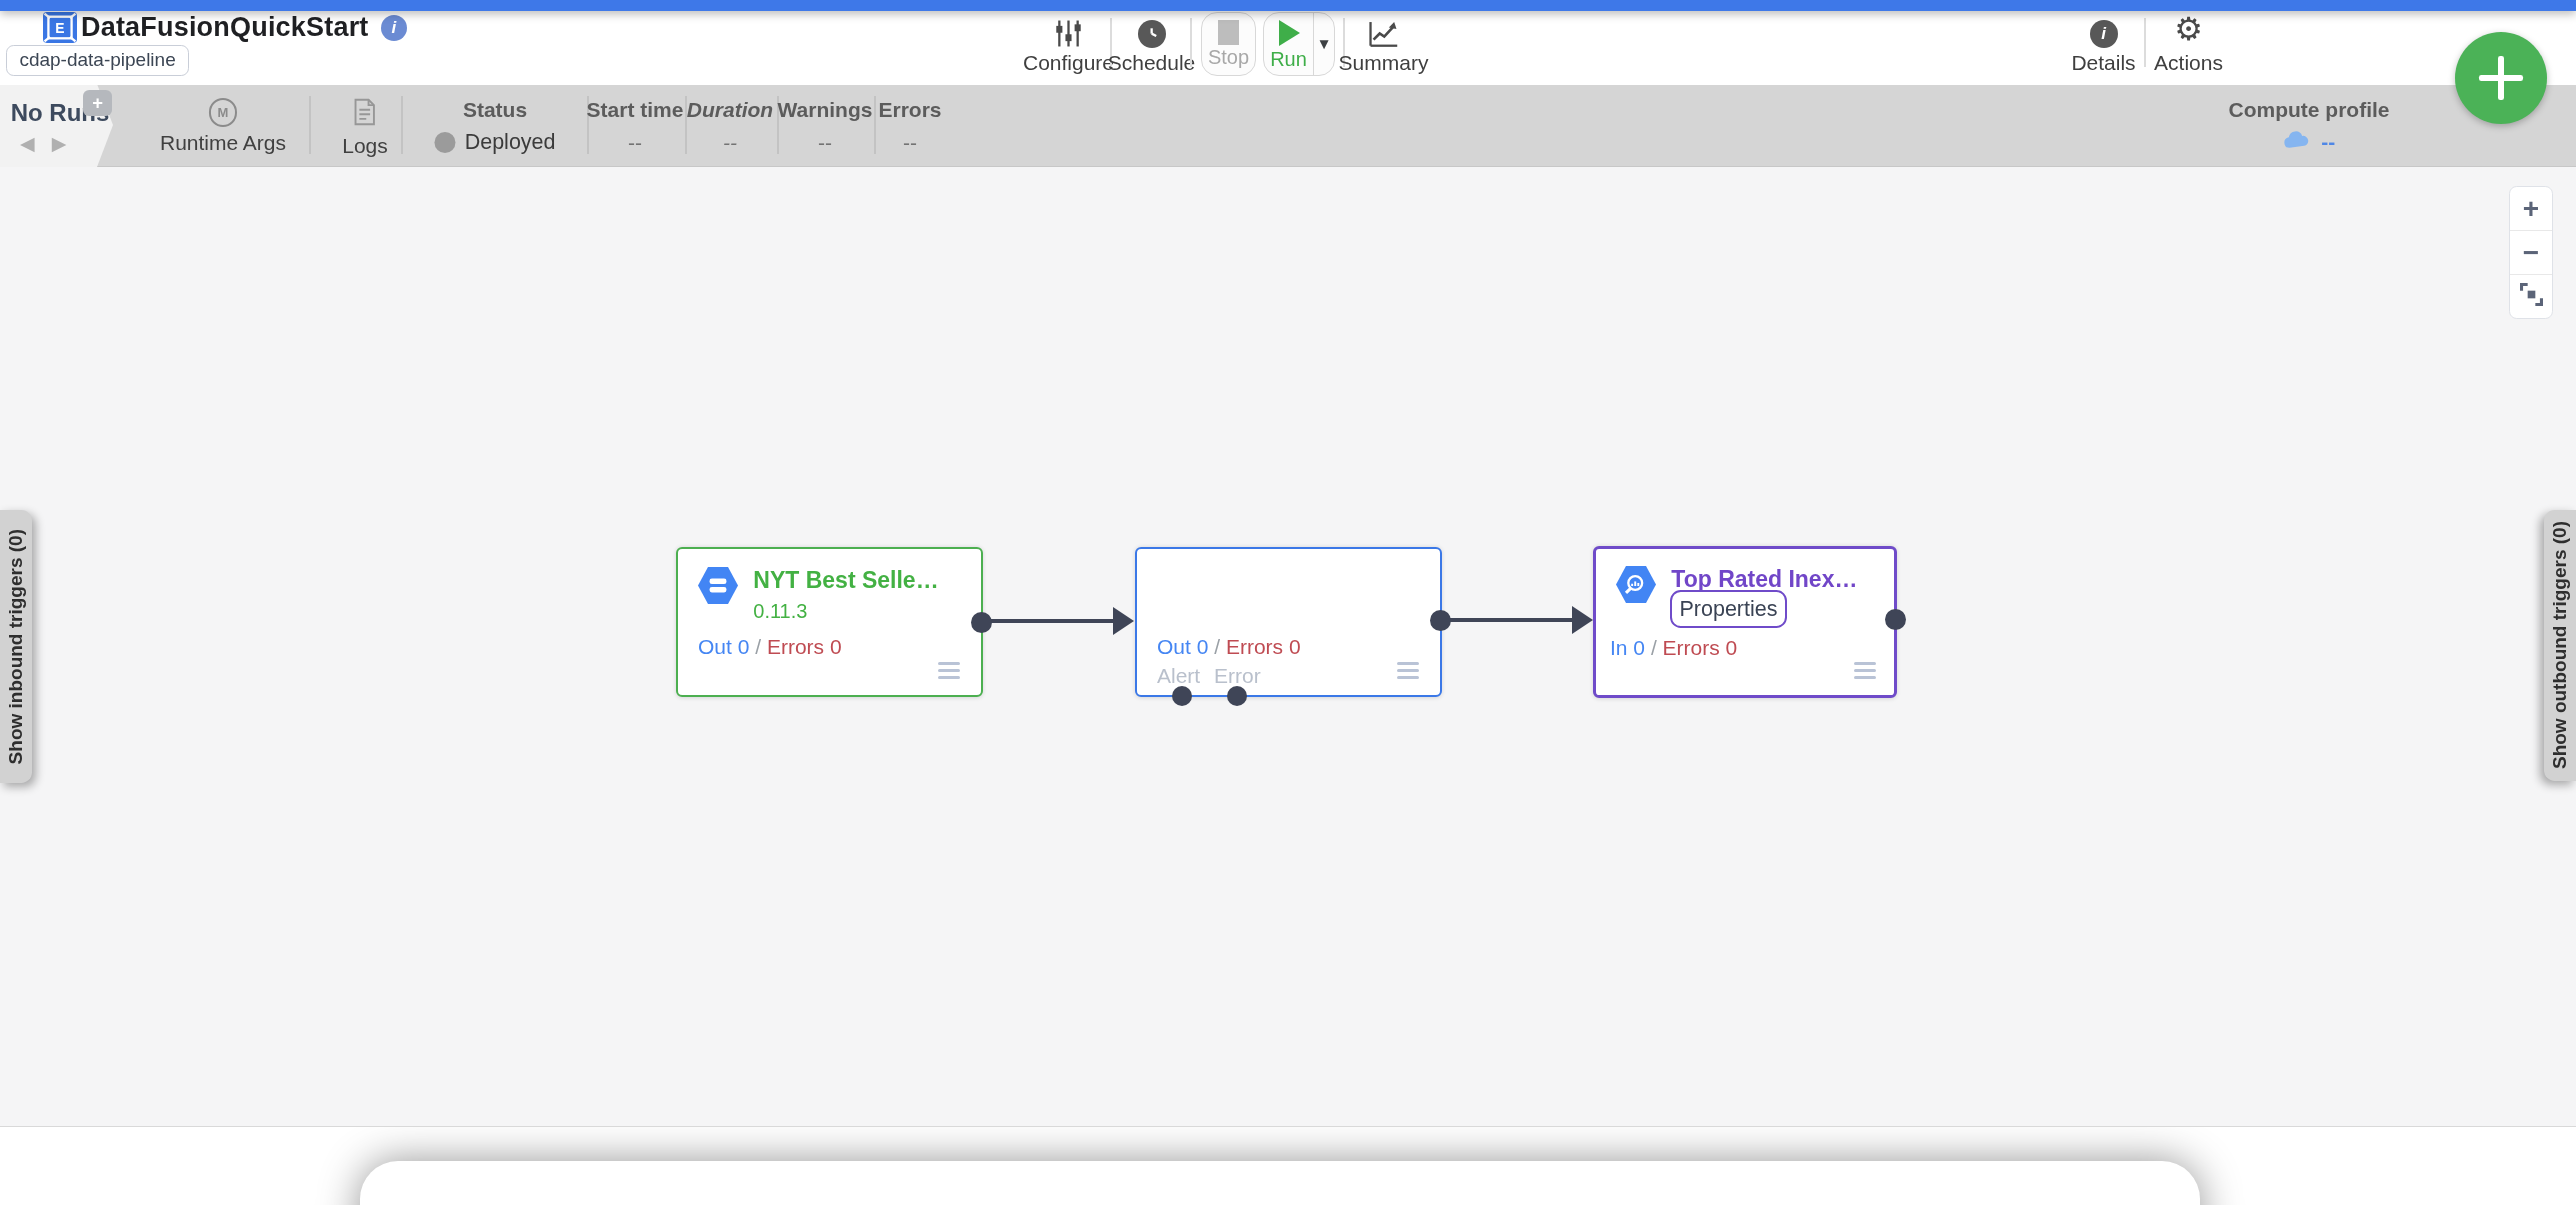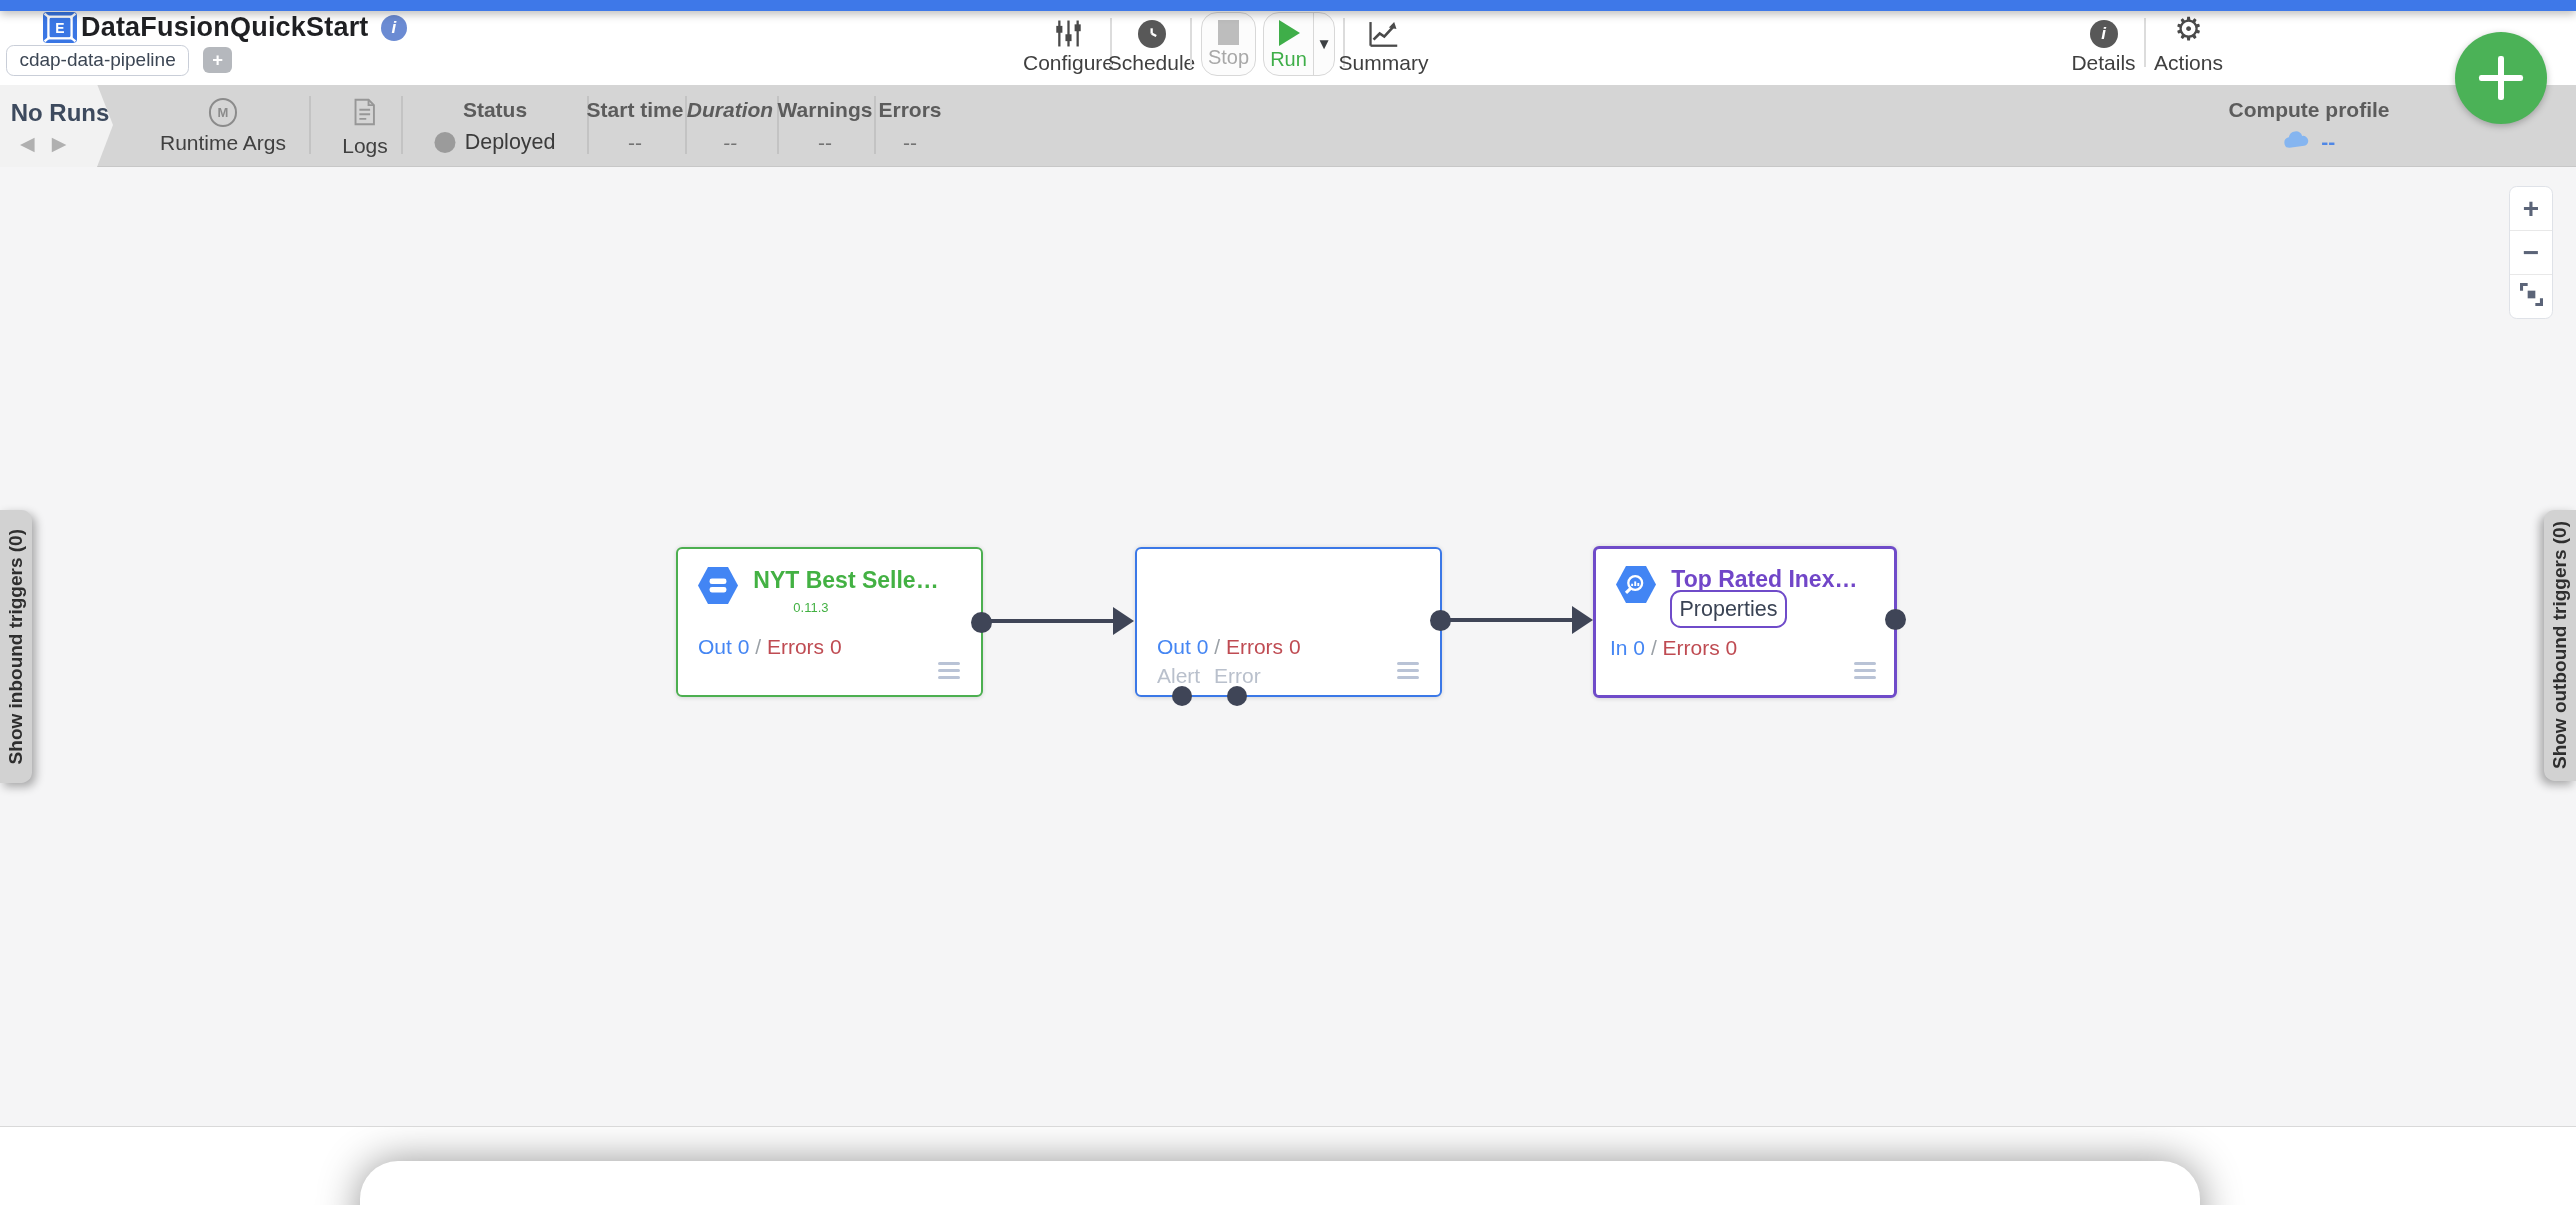--- a/index.html
+++ b/index.html
@@ -11,21 +11,21 @@
   
   .topbar{position:absolute;left:0;top:0;width:100%;height:10.7px;background:#3e78e8;
     box-shadow:0 3.1px 9.2px rgba(0,0,0,.28);z-index:60;}
   
   .toolbar{position:absolute;left:0;top:10.7px;width:100%;height:74px;background:#fff;z-index:40;}
   .logo{position:absolute;left:43px;top:1.5px;}
   .title-row{position:absolute;left:81px;top:0;height:34px;display:flex;align-items:center;gap:12.3px;}
   .app-title{font-size:27px;font-weight:bold;color:#1f2023;letter-spacing:0.2px;}
   .info-badge{width:26px;height:26px;border-radius:50%;background:#6b8bd3;color:#fff;
     font-size:17px;font-weight:bold;display:flex;align-items:center;justify-content:center;font-style:italic;}
-  .tag-row{position:absolute;left:6.1px;top:34px;display:flex;align-items:center;gap:14px;}
+  .tag-row{position:absolute;left:6.1px;top:34px;display:flex;align-items:center;gap:14px;flex-direction:column;}
   .tag-pill{border:1.5px solid #c9ced8;border-radius:7.7px;background:#fff;color:#3c4654;
     font-size:19px;padding:2.3px 12.3px;line-height:24.5px;}
   .tag-add{background:#b5b8bd;border-radius:6.1px;width:29px;height:26px;color:#fff;
     font-size:18.4px;font-weight:bold;display:flex;align-items:center;justify-content:center;}
   .tb-item{position:absolute;top:3.1px;width:115px;text-align:center;cursor:pointer;color:#4a4a4a;}
   .tb-item .ticon{height:34px;display:flex;align-items:flex-end;justify-content:center;}
   .tb-item .tlabel{font-size:21px;margin-top:3.1px;color:#3f3f3f;}
   .tb-div{position:absolute;top:7.7px;height:49px;width:1.5px;background:#dcdcdc;}
   .round-icon{width:28px;height:28px;border-radius:50%;background:#585858;color:#fff;
     display:flex;align-items:center;justify-content:center;}
@@ -67,21 +67,21 @@
   .fab .h{position:absolute;left:24px;top:43px;width:44px;height:6.1px;background:#fff;border-radius:2.3px;}
   .fab .v{position:absolute;left:43px;top:24px;width:6.1px;height:44px;background:#fff;border-radius:2.3px;}
   
   .canvas{position:absolute;left:0;top:167px;width:100%;height:960px;background:#f5f5f6;
     border-bottom:1.5px solid #d9d9d9;box-sizing:border-box;z-index:10;}
   .node{position:absolute;width:307px;height:150px;background:#fff;border-radius:6.1px;
     box-sizing:border-box;box-shadow:0 0.8px 4.6px rgba(0,0,0,.13);}
   .node-head{display:flex;align-items:flex-start;padding:18.4px 0 0 20px;}
   .node-texts{margin-left:15.3px;}
   .node-title{font-size:23px;font-weight:bold;white-space:nowrap;}
-  .node-version{font-size:13px;margin-top:6.1px;margin-left:40px;}
+  .node-version{font-size:20px;margin-top:6.1px;}
   .metrics{position:absolute;left:20px;font-size:21px;white-space:nowrap;}
   .m-blue{color:#4586f3;} .m-sep{color:#9aa0a6;} .m-red{color:#bf4b52;}
   .hamburger{position:absolute;right:21.5px;}
   .hamburger div{width:21.5px;height:3.1px;background:#b9c3d6;margin-top:3.8px;border-radius:1.5px;}
   .port-out{position:absolute;right:-10.7px;top:63px;width:21px;height:21px;border-radius:50%;
     background:#3f4557;}
   .port-bottom{position:absolute;bottom:-10.7px;width:20px;height:20px;border-radius:50%;background:#3f4557;}
   .alert-error{position:absolute;top:115px;font-size:21px;color:#b9c0cc;}
   .props-btn{position:absolute;left:74px;top:41px;width:117px;height:38px;border-radius:10.7px;
     border:2.3px solid #6f4bc9;background:#fff;color:#3a4354;font-size:21.5px;

